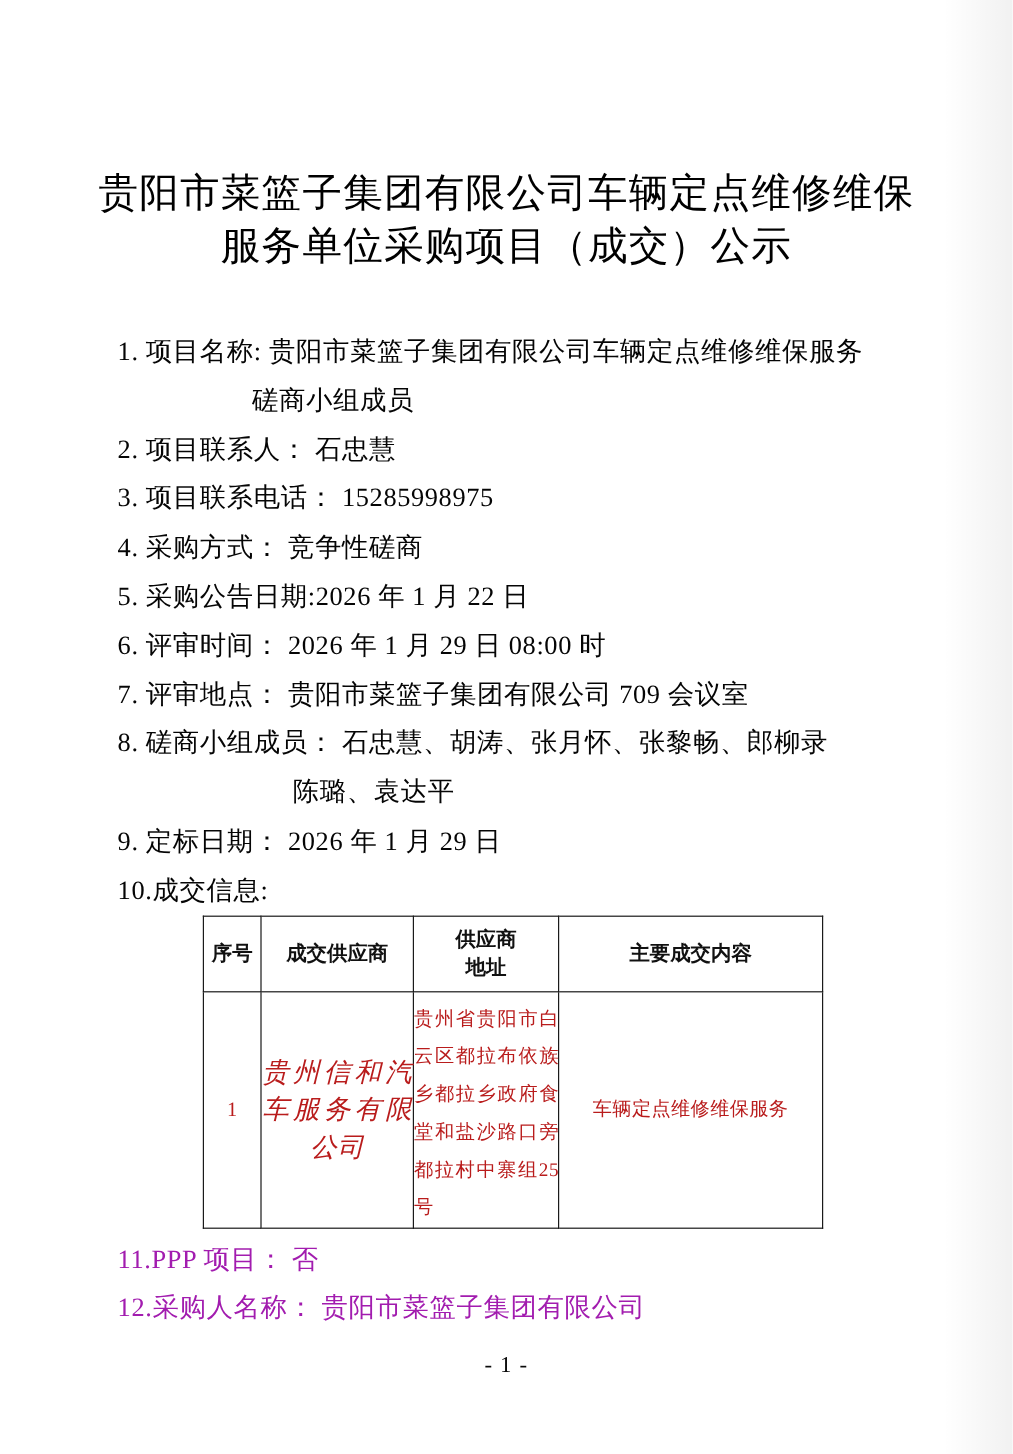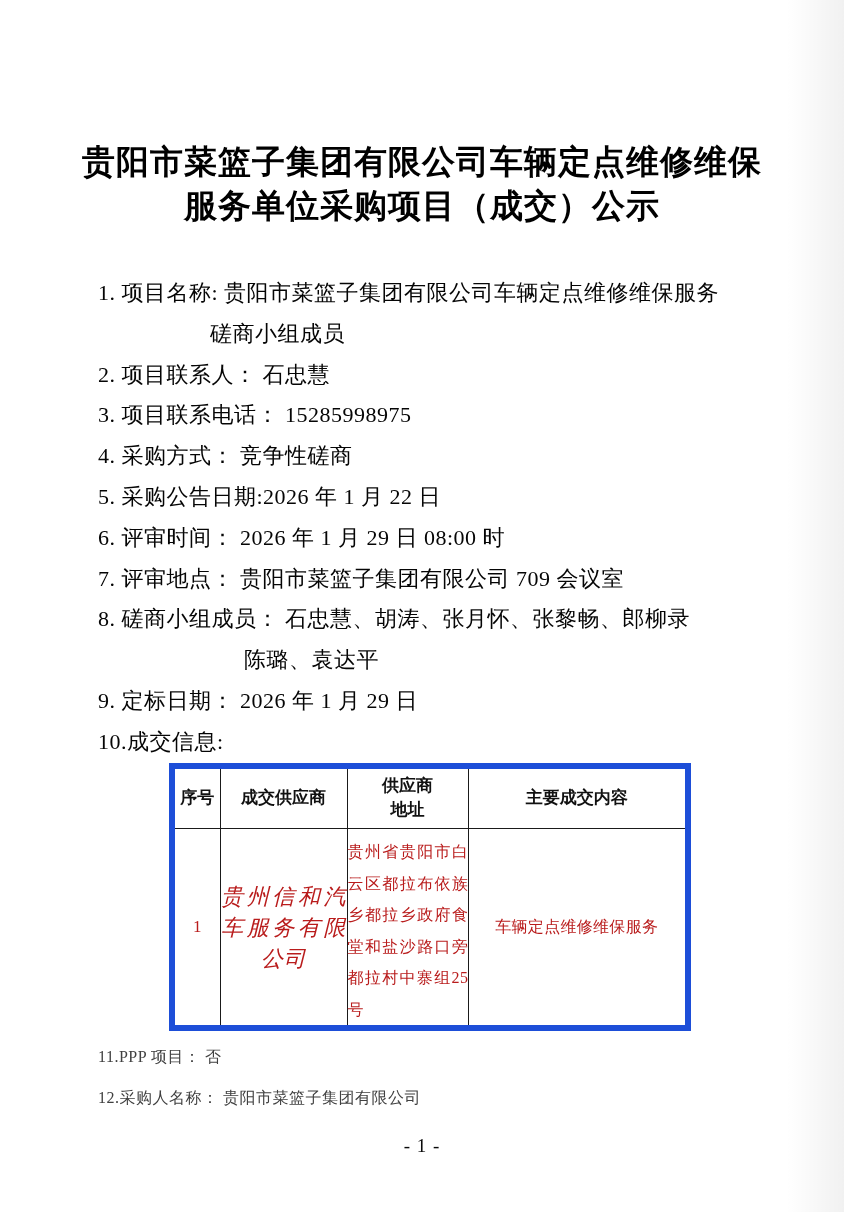--- a/index.html
+++ b/index.html
@@ -14,42 +14,42 @@
   }
   .edge-shade {
     position:absolute; top:0; right:0; bottom:0; width:58px;
     background:linear-gradient(to right, rgba(0,0,0,0), rgba(0,0,0,0.055));
     pointer-events:none;
   }
   .doc-title {
     margin:140px 50px 0 50px;
     text-align:center;
     font-size:33px;
-    font-weight:bold;
+    font-weight:normal;
     line-height:44px;
     letter-spacing:1px;
     color:#000;
   }
   .doc-list {
     margin:45px 60px 0 98px;
     font-size:22px;
     letter-spacing:0.5px;
     line-height:40.8px;
     color:#050505;
   }
   .line { white-space:nowrap; }
   .indent-a { padding-left:112px; }
   .indent-b { padding-left:146px; }
 
   .table-wrap { margin-left:169px; width:516px; }
   table.deal-table {
     border-collapse:collapse;
     width:516px;
     table-layout:fixed;
-    border:6px solid #1d4ed8;
+    border:1px solid #1d4ed8;
   }
   .deal-table th, .deal-table td {
     border:1px solid #1a1a1a;
     vertical-align:middle;
     padding:0;
   }
   .deal-table th {
     font-family:"Liberation Sans","DejaVu Sans",sans-serif;
     font-weight:bold;
     font-size:17px;
@@ -67,24 +67,24 @@
   }
   td.cell-address { vertical-align:top; }
   .address-inner {
     width:121px; margin:7px auto 0 auto;
     font-size:16px; letter-spacing:0.5px; line-height:31.5px;
     text-align:justify;
   }
   td.cell-content { text-align:center; letter-spacing:0.3px; }
   .doc-list-bottom {
     margin:6px 60px 0 98px;
-    font-size:16px;
+    font-size:22px;
     letter-spacing:0.5px;
     line-height:40.8px;
-    color:#404040;
+    color:#a21caf;
   }
   .page-footer {
     margin-top:16px;
     text-align:center;
     font-size:19px;
     letter-spacing:1px;
     color:#0a0a0a;
   }
 </style>
 </head>

